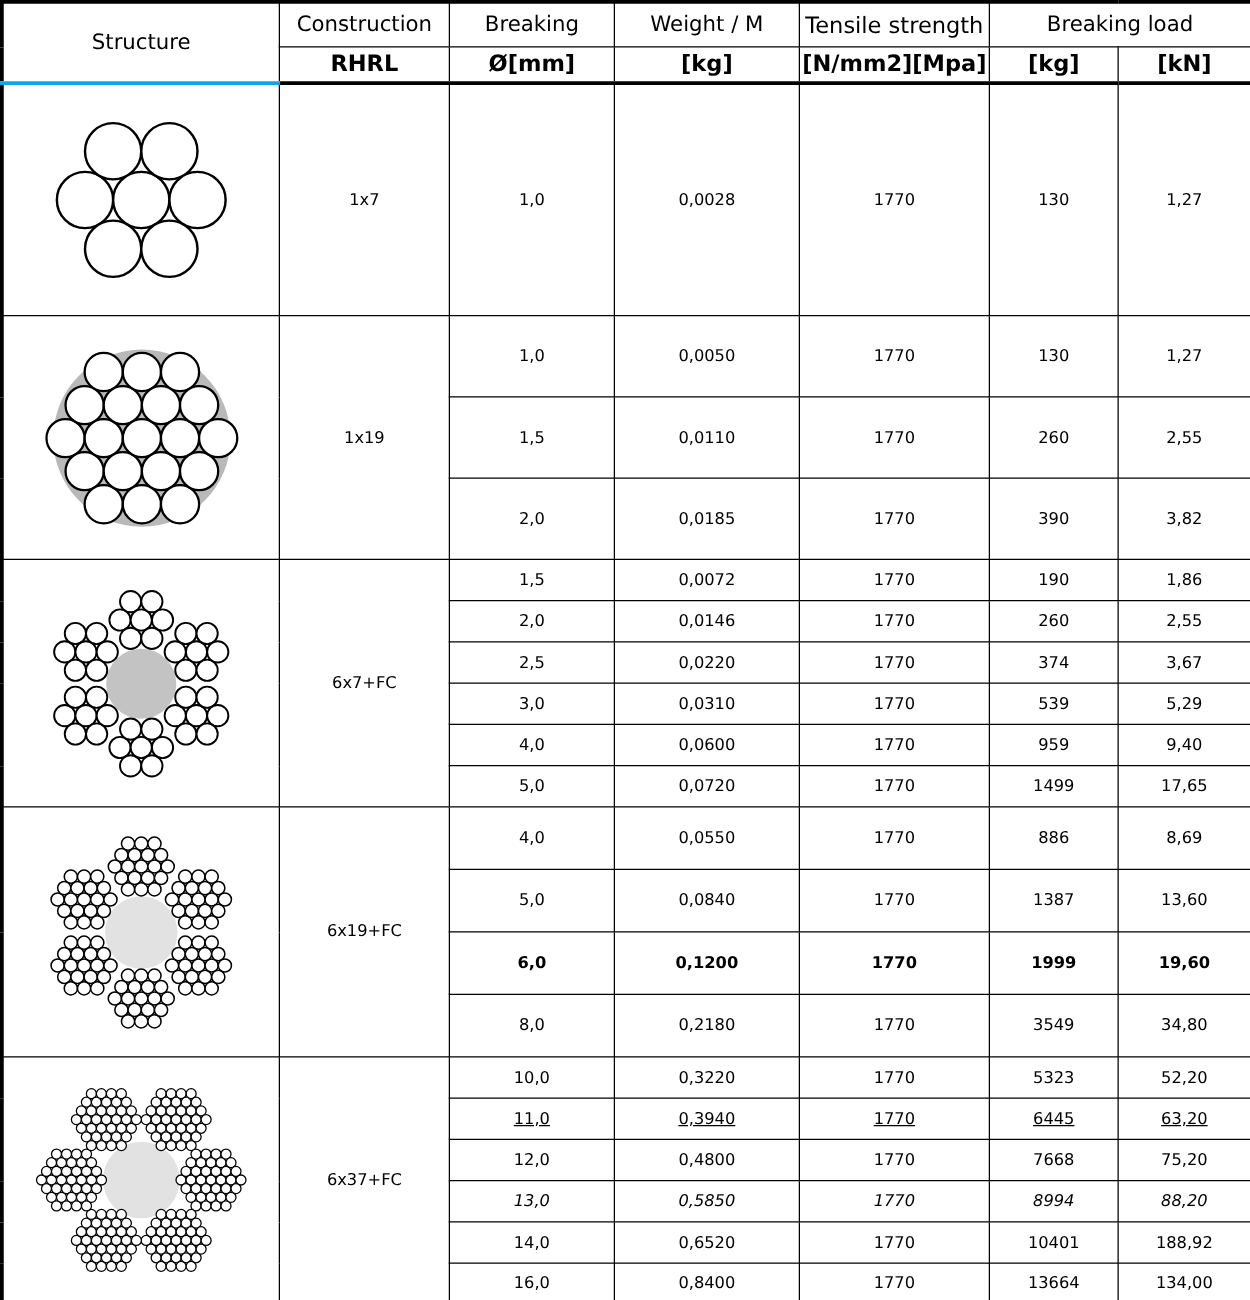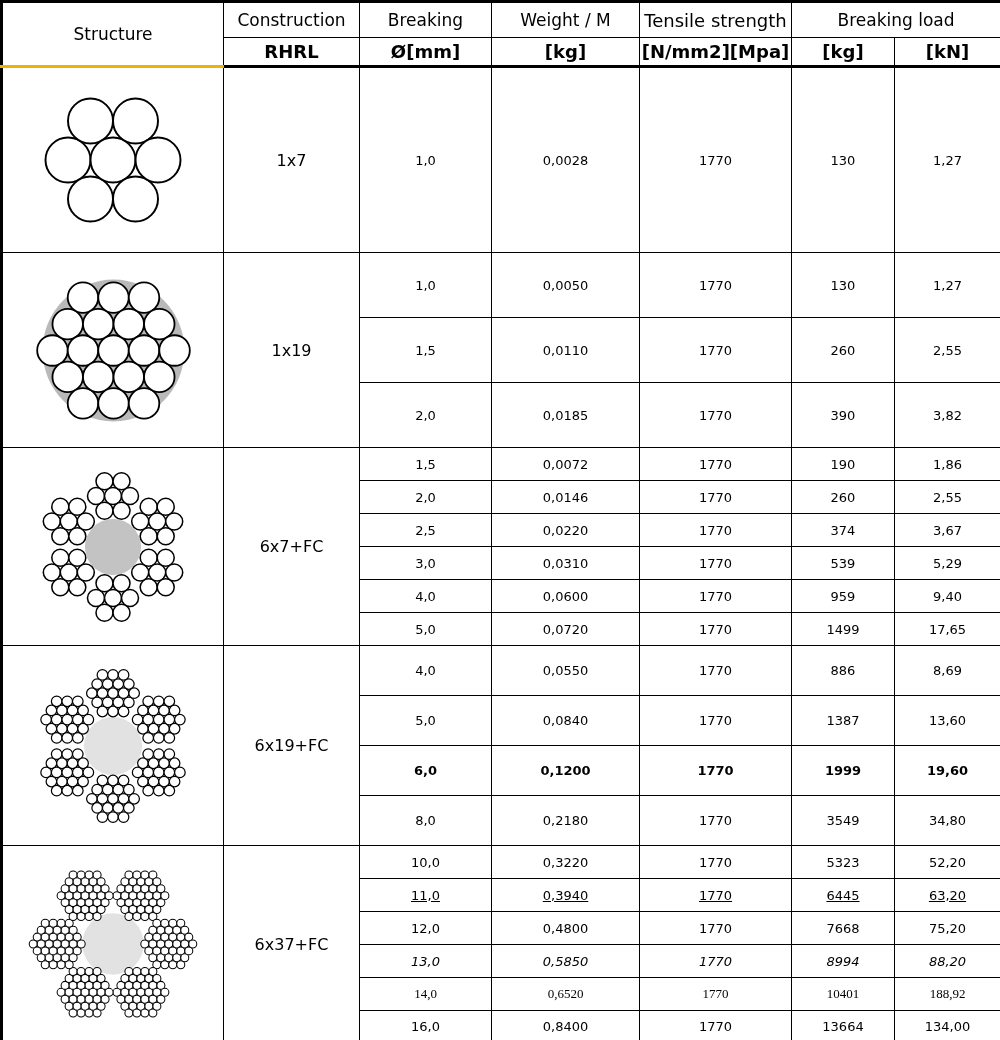--- a/index.html
+++ b/index.html
@@ -15,24 +15,24 @@
   }
   th, td {
     border: 1px solid #000;
     text-align: center;
     vertical-align: middle;
     padding: 0;
   }
   thead tr.main th { font-size: 17px; font-weight: 400; height: 36px; }
   thead tr.main th.smallhead { font-size: 18px; }
   thead tr.sub th { font-size: 18px; font-weight: 700; height: 29px; border-bottom: 3px solid #000; }
-  thead th[rowspan] { border-bottom: 3px solid #eab308; font-size: 17px; font-weight: 400; }
+  thead th[rowspan] { border-bottom: 3px solid #0ea5e9; font-size: 17px; font-weight: 400; }
   tbody td { font-size: 13px; }
   td.structure-cell svg { display:block; margin:0 auto; }
-  td.construction-cell { font-size: 16px; }
+  td.construction-cell { font-size: 13px; }
 </style>
 </head>
 <body>
 
 <table class="spec">
   <colgroup>
     <col style="width:222px">
     <col style="width:136px">
     <col style="width:132px">
     <col style="width:148px">
@@ -611,21 +611,21 @@
         <td>7668</td>
         <td>75,20</td>
       </tr>
       <tr style="height: 33px; font-style: italic;">
         <td>13,0</td>
         <td>0,5850</td>
         <td>1770</td>
         <td>8994</td>
         <td>88,20</td>
       </tr>
-      <tr style="height: 33px; font-family: Liberation Serif, serif;">
+      <tr style="height: 33px;">
         <td>14,0</td>
         <td>0,6520</td>
         <td>1770</td>
         <td>10401</td>
         <td>188,92</td>
       </tr>
       <tr style="height: 33px;">
         <td>16,0</td>
         <td>0,8400</td>
         <td>1770</td>

